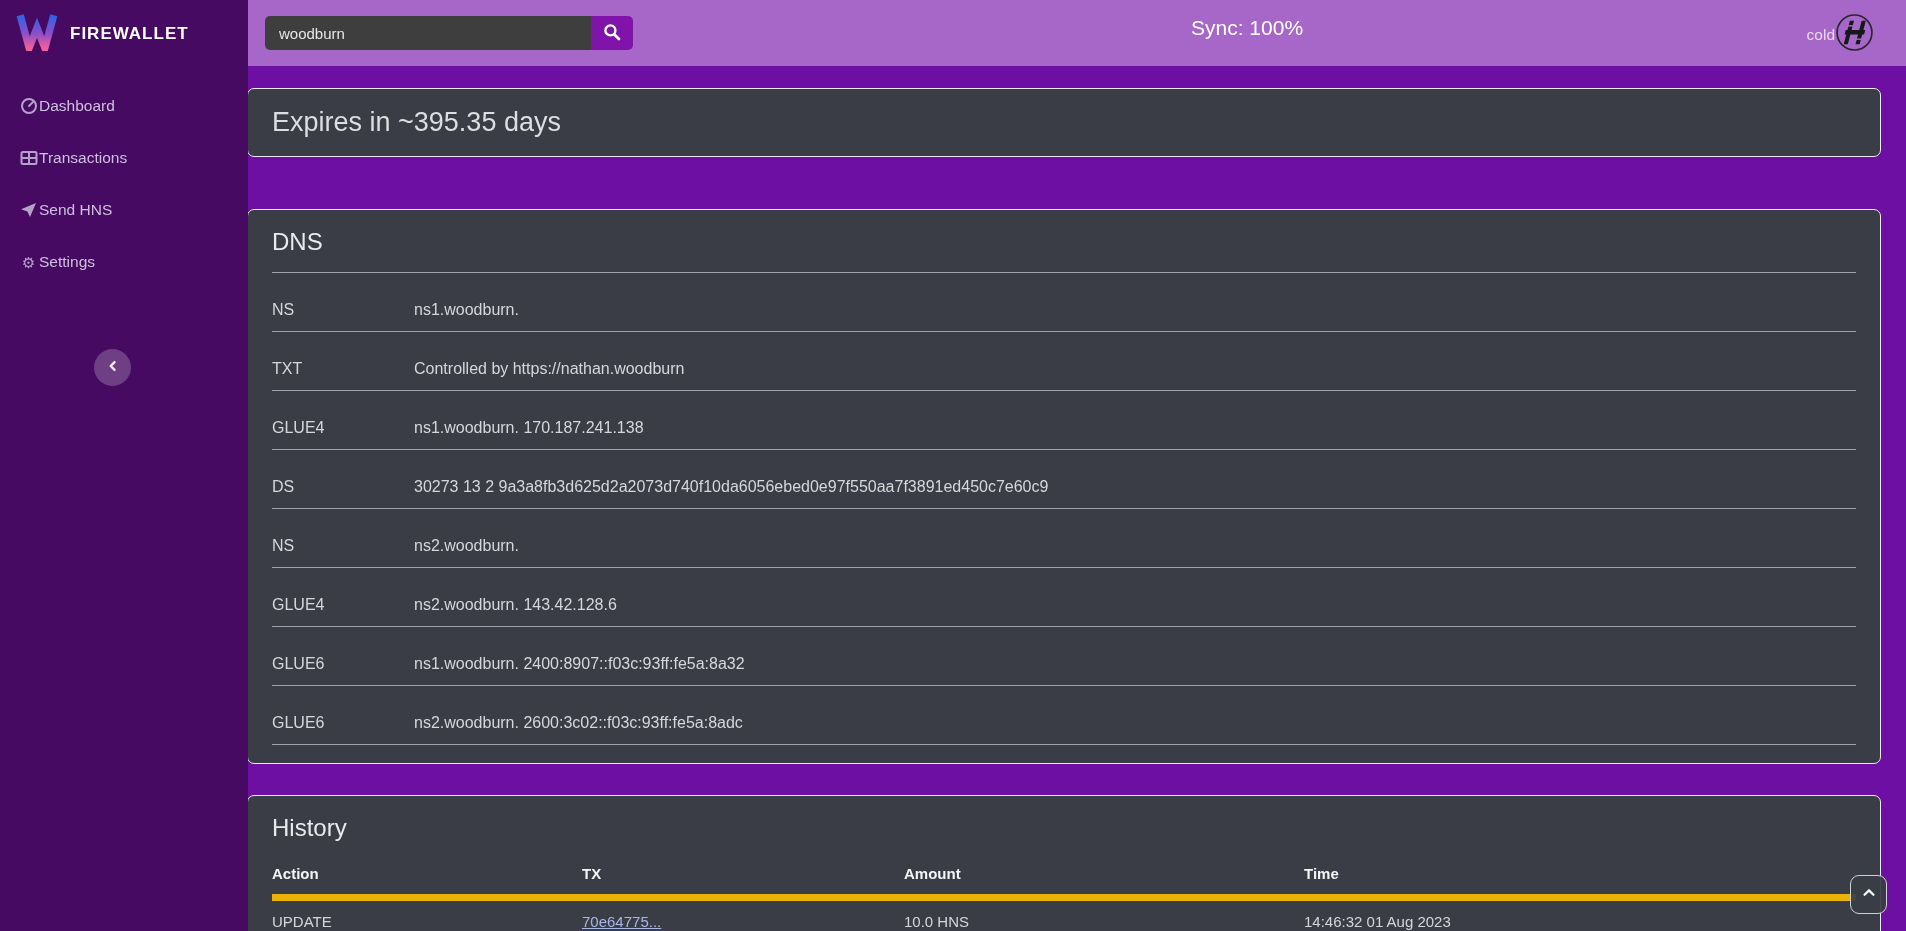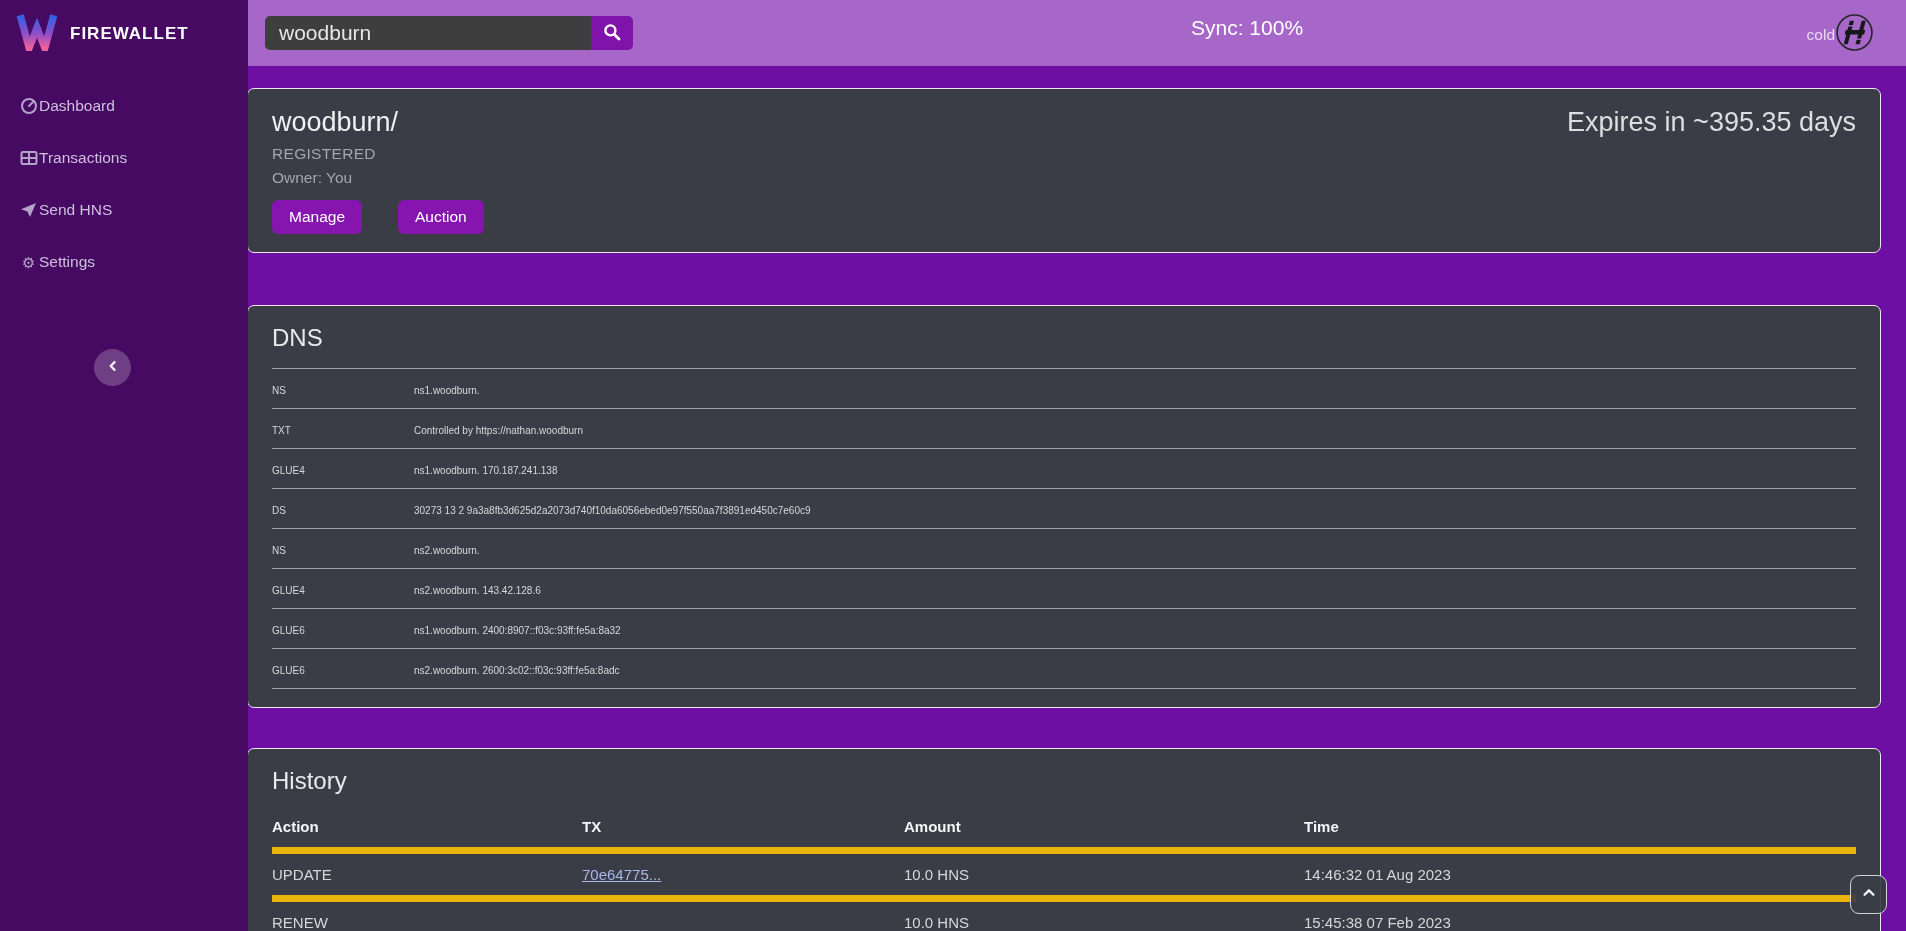--- a/index.html
+++ b/index.html
@@ -31,21 +31,21 @@
   }
 
   
   .topbar {
     position: absolute; left: 225px; top: 0; right: 0; height: 66px;
     background: #a767c9; z-index: 15;
   }
   .search-wrap { position: absolute; left: 40px; top: 16px; display: flex; }
   .search-input {
     width: 326px; height: 34px; background: #3e3e3e; border: none; outline: none;
-    border-radius: 5px 0 0 5px; color: #e6e6e6; padding: 7px 14px; font-size: 21px;
+    border-radius: 5px 0 0 5px; color: #e6e6e6; padding: 7px 14px; font-size: 15px;
     font-family: "Liberation Sans", sans-serif;
   }
   .search-btn {
     width: 42px; height: 34px; background: #8013aa; border: none; cursor: pointer;
     border-radius: 0 5px 5px 0; display: flex; align-items: center; justify-content: center;
   }
   .sync-label { position: absolute; left: 966px; top: 16px; color: #ffffff; font-size: 21px; }
   .wallet-right { position: absolute; right: 32px; top: 13px; display: flex; align-items: center; }
   .wallet-mode { color: #ead9f3; font-size: 15.5px; }
 
@@ -60,24 +60,24 @@
   .domain-status { color: #a2a6ad; font-size: 15.5px; margin-top: 7px; letter-spacing: 0.3px; }
   .domain-owner { color: #a2a6ad; font-size: 15.5px; margin-top: 6px; }
   .btn-row { margin-top: 13px; display: flex; gap: 36px; }
   .btn {
     background: #8615b0; color: #ffffff; border: none; border-radius: 6px;
     font-size: 15.5px; padding: 8px 17px; cursor: pointer;
     font-family: "Liberation Sans", sans-serif;
   }
   .expires { color: #dcdee1; font-size: 27px; }
 
-  .card-dns { margin-bottom: 40px; }
+  .card-dns { margin-bottom: 31px; }
   .section-title { color: #e8eaec; font-size: 24px; font-weight: normal; }
   .dns-table { width: 100%; border-collapse: collapse; margin-top: 16px; }
-  .dns-table td { font-size: 10px; padding: 16px 8px 12px 0; border-top: 1px solid #9fa2a8; color: #d5d7da; }
+  .dns-table td { font-size: 16px; padding: 28px 8px 12px 0; border-top: 1px solid #9fa2a8; color: #d5d7da; }
   .dns-table tr:last-child td { border-bottom: 1px solid #9fa2a8; }
   .dns-type { width: 142px; }
 
   .card-history { min-height: 260px; }
   .hist-table { width: 100%; border-collapse: collapse; margin-top: 14px; }
   .hist-table th {
     text-align: left; color: #f4f5f6; font-size: 15px; font-weight: bold;
     padding: 9px 8px 12px 0;
   }
   .hist-table td { font-size: 15px; padding: 12px 8px 12px 0; border-top: 7px solid #eab308; color: #d5d7da; }
@@ -181,29 +181,20 @@
           <line x1="17" y1="25.5" x2="28" y2="25.5"></line>
         </g>
       </svg>
     </span>
   </div>
 </header>
 
 <main class="main">
 
   <section class="card card-domain">
-    <div>
-      <h1 class="domain-title">woodburn/</h1>
-      <div class="domain-status">REGISTERED</div>
-      <div class="domain-owner">Owner: You</div>
-      <div class="btn-row">
-        <button class="btn">Manage</button>
-        <button class="btn">Auction</button>
-      </div>
-    </div>
     <div class="expires">Expires in ~395.35 days</div>
   </section>
 
   <section class="card card-dns">
     <h2 class="section-title">DNS</h2>
     <table class="dns-table">
       <tbody>
         <tr>
           <td class="dns-type">NS</td>
           <td>ns1.woodburn.</td>

